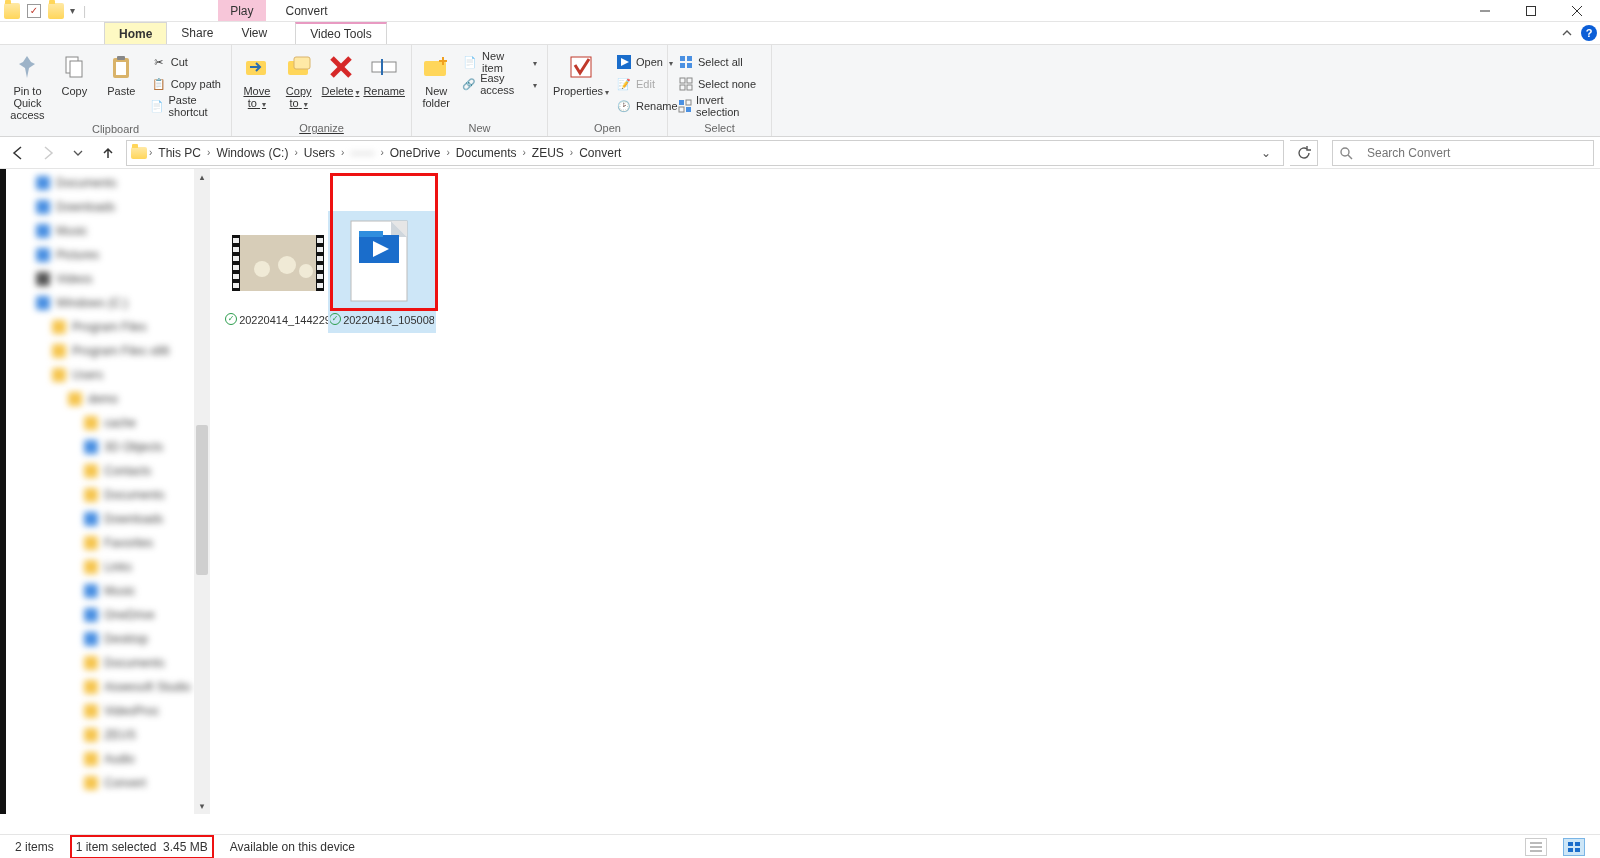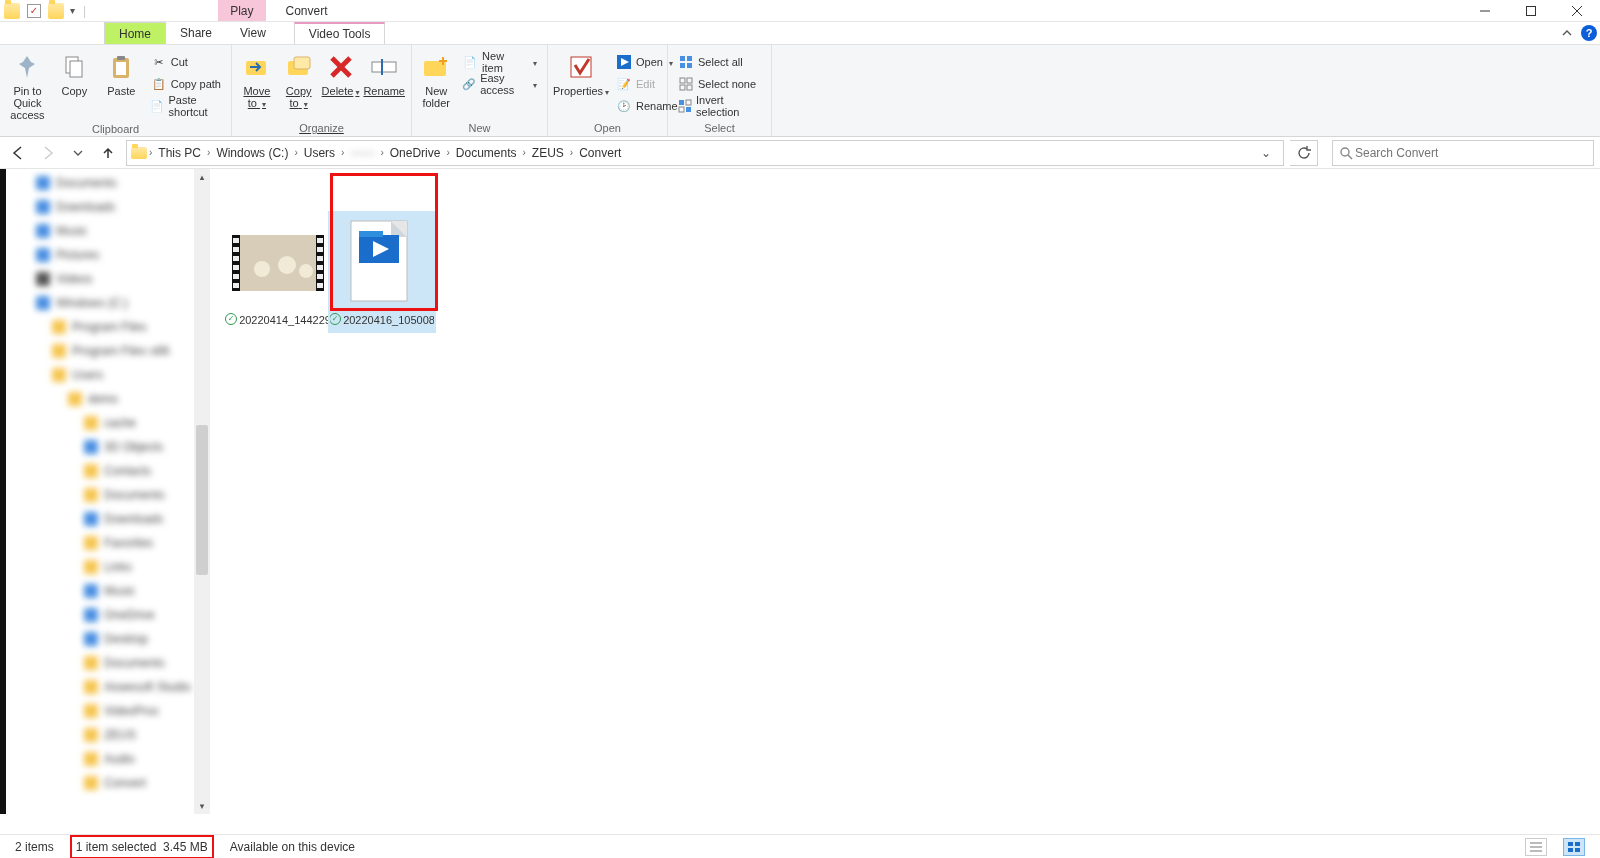--- a/index.html
+++ b/index.html
@@ -20,21 +20,21 @@
   .tb-title { margin-left:20px; display:flex; align-items:center; font-size:12px; }
   .tb-right { margin-left:auto; display:flex; }
   .tb-btn { width:46px; display:flex; align-items:center; justify-content:center; }
   .tb-help { width:22px; display:flex; align-items:center; justify-content:center; }
   .help-circ { width:16px; height:16px; border-radius:50%; background:#0b5ed7; color:#fff; display:flex; align-items:center; justify-content:center; font-size:11px; font-weight:bold; }
 
   
   .menutabs { display:flex; align-items:stretch; height:23px; background:#fff; border-bottom:1px solid #e1e1e1; }
   .mtab { padding:0 14px; display:flex; align-items:center; font-size:12px; border-right:0px; cursor:pointer; }
   .mtab.file { background:#1a6dcb; color:#fff; }
-  .mtab.active { background:#bef264; border:1px solid #d6d6d6; border-bottom:none; }
+  .mtab.active { background:#fef9c3; border:1px solid #d6d6d6; border-bottom:none;font-weight:bold; }
   .mtab.videotools { border:1px solid #d6d6d6; border-bottom:none; border-top:2px solid #e89ac2; }
 
   
   .ribbon { height:92px; background:#f5f6f7; border-bottom:1px solid #d6d6d6; display:flex; position:relative; }
   .rgroup { border-right:1px solid #e1e1e1; display:flex; flex-direction:column; justify-content:space-between; padding:4px 6px 2px 6px; }
   .rgroup .body { display:flex; align-items:flex-start; gap:4px; flex:1; }
   .rgroup .lab { text-align:center; font-size:11px; color:#666; padding-top:2px; }
   .big { display:flex; flex-direction:column; align-items:center; width:54px; gap:2px; font-size:11px; text-align:center; line-height:12px; cursor:pointer; padding-top:2px;}
   .big .ico { width:32px; height:32px; display:flex; align-items:center; justify-content:center; }
   .smallrow { display:flex; align-items:center; gap:4px; font-size:11px; height:22px; padding:0 4px; cursor:pointer;}
@@ -44,21 +44,21 @@
   
   .navrow { height:32px; display:flex; align-items:center; padding:2px 6px; gap:6px; border-bottom:1px solid #e5e5e5;}
   .nav-btn { width:24px; height:24px; display:flex; align-items:center; justify-content:center; color:#555; cursor:pointer;}
   .nav-btn.disabled { color:#bbb; }
   .addr { flex:1; height:26px; border:1px solid #cfcfcf; display:flex; align-items:center; padding:0 4px; gap:2px; }
   .addr .crumb { display:flex; align-items:center; gap:4px; padding:0 4px; font-size:12px; cursor:pointer; }
   .addr .sep { font-size:10px; color:#666; }
   .addr .blur { filter: blur(3px); color:#888; }
   .addr-refresh { width:28px; height:26px; border:1px solid #cfcfcf; border-left:none; display:flex; align-items:center; justify-content:center; cursor:pointer;}
   .addr-drop { width:26px; display:flex; align-items:center; justify-content:center; color:#555; }
-  .search { width:262px; height:26px; border:1px solid #cfcfcf; display:flex; align-items:center; padding:0 6px; gap:2px; color:#888; margin-left:8px;}
+  .search { width:262px; height:26px; border:1px solid #cfcfcf; display:flex; align-items:center; padding:0 6px; gap:14px; color:#888; margin-left:8px;}
   .search input { border:none; outline:none; flex:1; font-size:12px; color:#333; background:transparent;}
 
   
   .main { display:flex; height:645px; }
   .leftbar { width:6px; background:#111; }
   .sidebar { width:204px; border-right:0; position:relative; overflow:hidden;}
   .sb-scroll { position:absolute; right:0; top:0; bottom:0; width:16px; background:#f0f0f0; display:flex; flex-direction:column; align-items:center;}
   .sb-scroll .arrow { height:16px; display:flex; align-items:center; justify-content:center; font-size:9px; color:#555;}
   .sb-scroll .track { flex:1; width:100%; position:relative;}
   .sb-scroll .thumb { position:absolute; top:240px; left:2px; right:2px; height:150px; background:#cfcfcf; border-radius:2px;}

